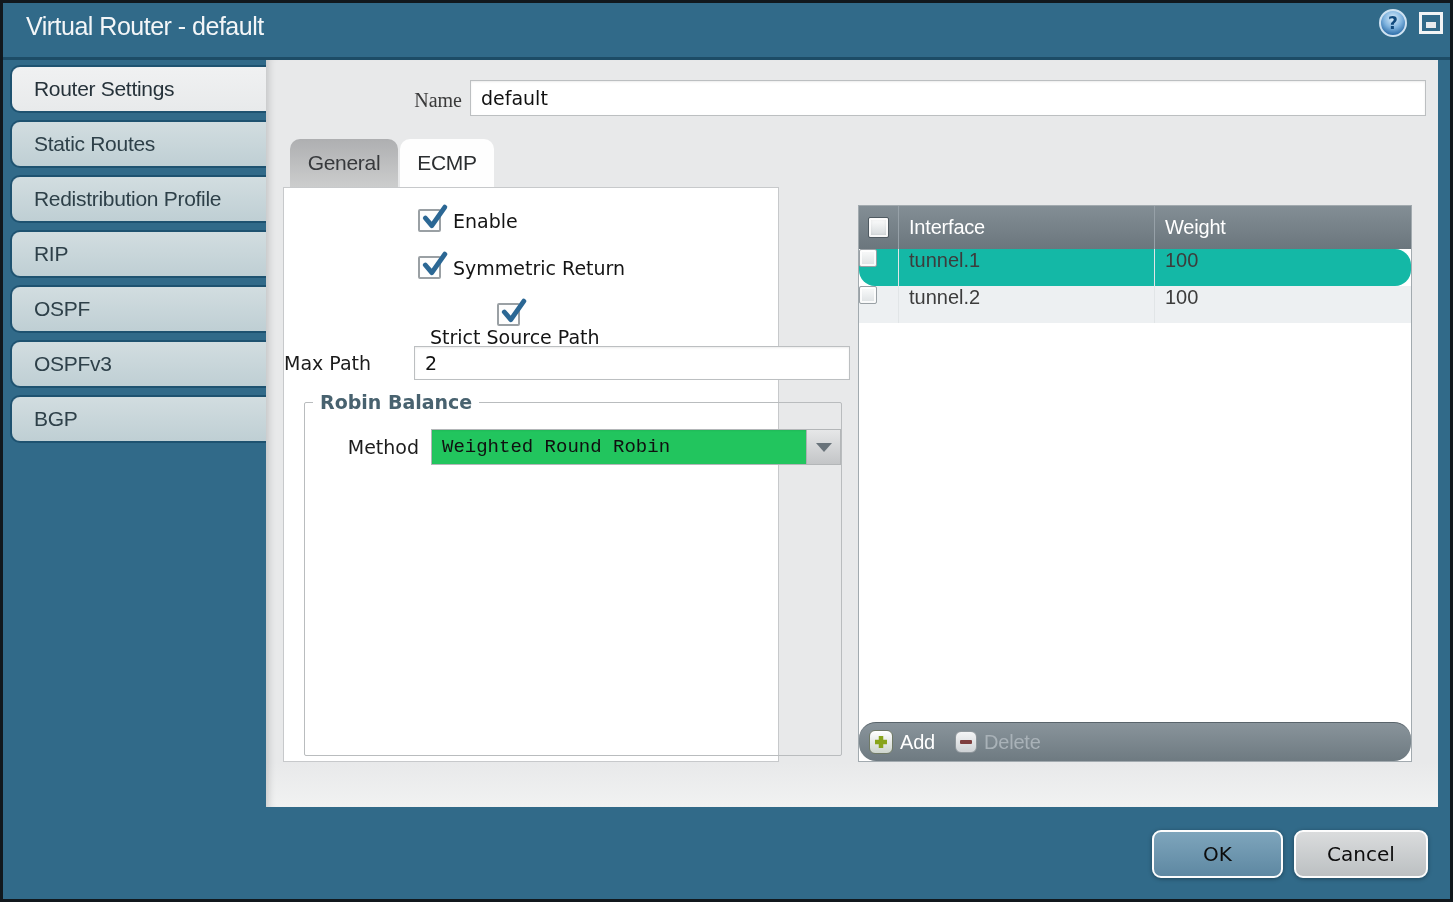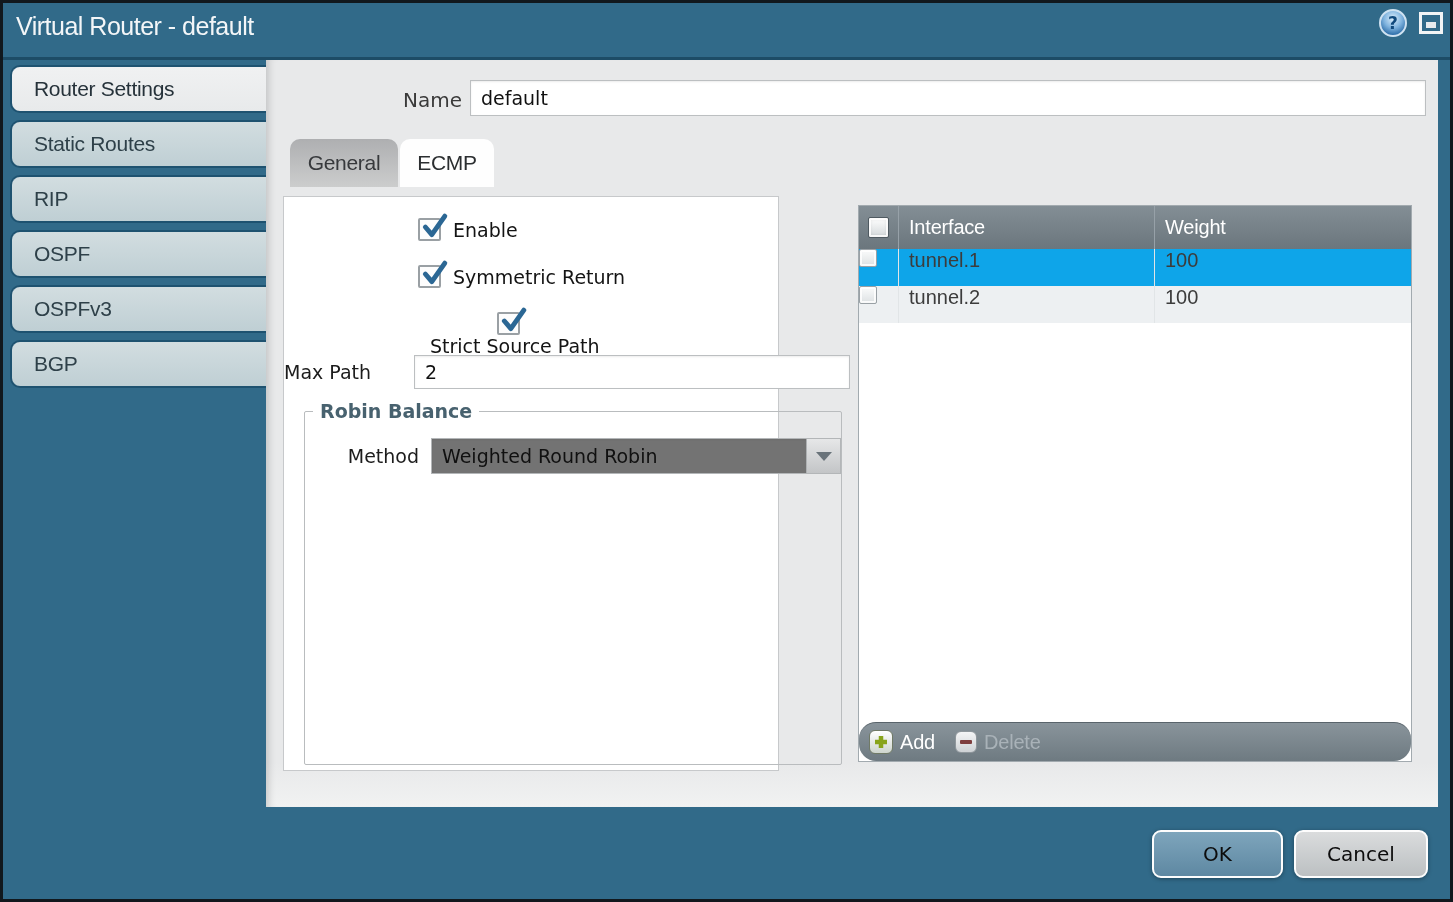--- a/index.html
+++ b/index.html
@@ -9,21 +9,21 @@
     background: #316a89;
     font-family: "DejaVu Sans", sans-serif;
     overflow: hidden;
   }
   .window-frame {
     position:absolute; inset:0; border:3px solid #11181d; pointer-events:none; z-index:50;
   }
   
   .titlebar { position:absolute; left:0; top:0; width:100%; height:60px; border-bottom:3px solid #1d4c66; }
   .title-text {
-    position:absolute; left:16px; top:12px;
+    position:absolute; left:26px; top:12px;
     font-family:"Liberation Sans", sans-serif; font-size:25px; letter-spacing:-0.5px;
     color:#f3f6f8;
   }
   .help-icon {
     position:absolute; left:1379px; top:9px; width:28px; height:28px; border-radius:50%;
     background: radial-gradient(circle at 50% 32%, #ddeefb 0%, #7fb3de 45%, #2e6ea9 80%);
     border:2px solid #cfe2f1;
     display:flex; align-items:center; justify-content:center;
     color:#10497c; font-weight:bold; font-size:17px; cursor:pointer;
   }
@@ -51,21 +51,21 @@
     color:#26323a;
   }
   
   .content {
     position:absolute; left:266px; top:60px; width:1172px; height:747px;
     background:linear-gradient(#e8e9ea 94%, #f1f2f2);
     box-shadow: inset 9px 0 9px -7px rgba(0,0,0,0.18);
   }
   .name-label {
     position:absolute; left:0; top:22px; width:196px; height:36px; line-height:36px;
-    text-align:right; font-size:20px; color:#3a3a3a;
+    text-align:right; font-size:20px; color:#3a3a3a;font-family:Liberation Serif, serif;
   }
   .name-input {
     position:absolute; left:204px; top:20px; width:956px; height:36px;
     border:1px solid #bcbfc1; background:#fff; padding:0 10px;
     font-family:"DejaVu Sans", sans-serif; font-size:19px; color:#111;
     box-shadow: inset 0 1px 2px rgba(0,0,0,0.08);
   }
   .tab {
     position:absolute; top:79px; height:48px; border-radius:10px 10px 0 0;
     display:flex; align-items:center; justify-content:center;
@@ -75,21 +75,21 @@
   .tab.general {
     left:24px; width:108px;
     background:linear-gradient(#aeafb1,#cccdcd);
     color:#37393c; z-index:1;
   }
   .tab.ecmp {
     left:134px; width:94px;
     background:#fefefe; color:#2b2e30; z-index:3;
   }
   .ecmp-panel {
-    position:absolute; left:17px; top:136px; width:496px; height:575px;
+    position:absolute; left:17px; top:127px; width:496px; height:575px;
     background:#fff; border:1px solid #c7c9cb; z-index:2;
   }
   
   .cb-row { position:absolute; left:134px; display:flex; align-items:center; }
   .checkbox {
     position:relative; width:23px; height:23px;
     border:2px solid #9aa0a4; background:#fdfdfd; border-radius:2px;
     cursor:pointer; flex:0 0 auto;
   }
   .checkbox svg { position:absolute; left:1px; top:-6px; width:26px; height:26px; overflow:visible; }
@@ -111,23 +111,24 @@
   .lb-legend {
     position:absolute; top:-12px; left:8px; padding:0 7px; background:#fff;
     font-size:19px; font-weight:bold; color:#48626f;
   }
   .method-label {
     position:absolute; left:0; top:26px; width:114px; height:36px; line-height:36px;
     text-align:right; font-size:19px; color:#1c1c1c;
   }
   .method-select {
     position:absolute; left:126px; top:26px; width:410px; height:36px;
-    border:1px solid #b3b6b8; background:#737373; cursor:pointer;
+    border:1px solid #b3b6b8; background:#22c55e; cursor:pointer;
     display:flex; align-items:center;
     box-shadow: inset 0 1px 2px rgba(0,0,0,0.06);
+    font-family: Liberation Mono, monospace;
   }
   .method-value { flex:1; padding:0 10px; font-size:19px; color:#101010; white-space:nowrap; overflow:hidden; }
   .select-arrow {
     width:34px; height:100%; border-left:1px solid #aeb1b3;
     background:linear-gradient(#e6e7e8,#c3c5c7);
     display:flex; align-items:center; justify-content:center;
   }
   .select-arrow .tri {
     width:0; height:0; border-left:8px solid transparent; border-right:8px solid transparent;
     border-top:9px solid #69737a;
@@ -142,21 +143,21 @@
     background:linear-gradient(#838e95,#6b767d); color:#fff;
     font-family:"Liberation Sans", sans-serif; font-size:20px; letter-spacing:-0.2px;
   }
   .t-header .cell { display:flex; align-items:center; }
   .cell.c-check { width:40px; justify-content:center; border-right:1px solid #97a1a8; flex:0 0 auto; }
   .cell.c-iface { flex:1; padding-left:10px; border-right:1px solid #97a1a8; }
   .cell.c-weight { width:256px; padding-left:10px; flex:0 0 auto; }
   .t-row { display:flex; height:37px; font-family:"Liberation Sans", sans-serif; font-size:20px; color:#3c3c3c; cursor:pointer; }
   .t-row .c-check { border-right:1px solid #e1e5e7; }
   .t-row .c-iface { border-right:1px solid #e1e5e7; }
-  .t-row.even { background:#0ea5e9; }
+  .t-row.even { background:#14b8a6;border-radius:16px; }
   .t-row.odd  { background:#edf0f2; }
   .hdr-checkbox {
     width:21px; height:21px; border:1px solid #4f5a61; border-radius:2px;
     background:linear-gradient(#ffffff,#d3d8da);
     box-shadow: inset 0 0 0 2px rgba(255,255,255,0.85), inset 0 0 4px rgba(0,0,0,0.2);
     cursor:pointer;
   }
   .row-checkbox {
     width:18px; height:18px; border:1px solid #99a0a5; border-radius:2px;
     background:linear-gradient(#fbfcfc,#dde1e3);
@@ -207,20 +208,23 @@
       <span class="inner-rect"></span>
     </div>
 </div>
 
 <div class="sidebar">
   <div class="sidebar-item active">
       <span>Router Settings</span>
     </div>
   <div class="sidebar-item">
       <span>Static Routes</span>
+    </div>
+  <div class="sidebar-item">
+      <span>Redistribution Profile</span>
     </div>
   <div class="sidebar-item">
       <span>RIP</span>
     </div>
   <div class="sidebar-item">
       <span>OSPF</span>
     </div>
   <div class="sidebar-item">
       <span>OSPFv3</span>
     </div>

